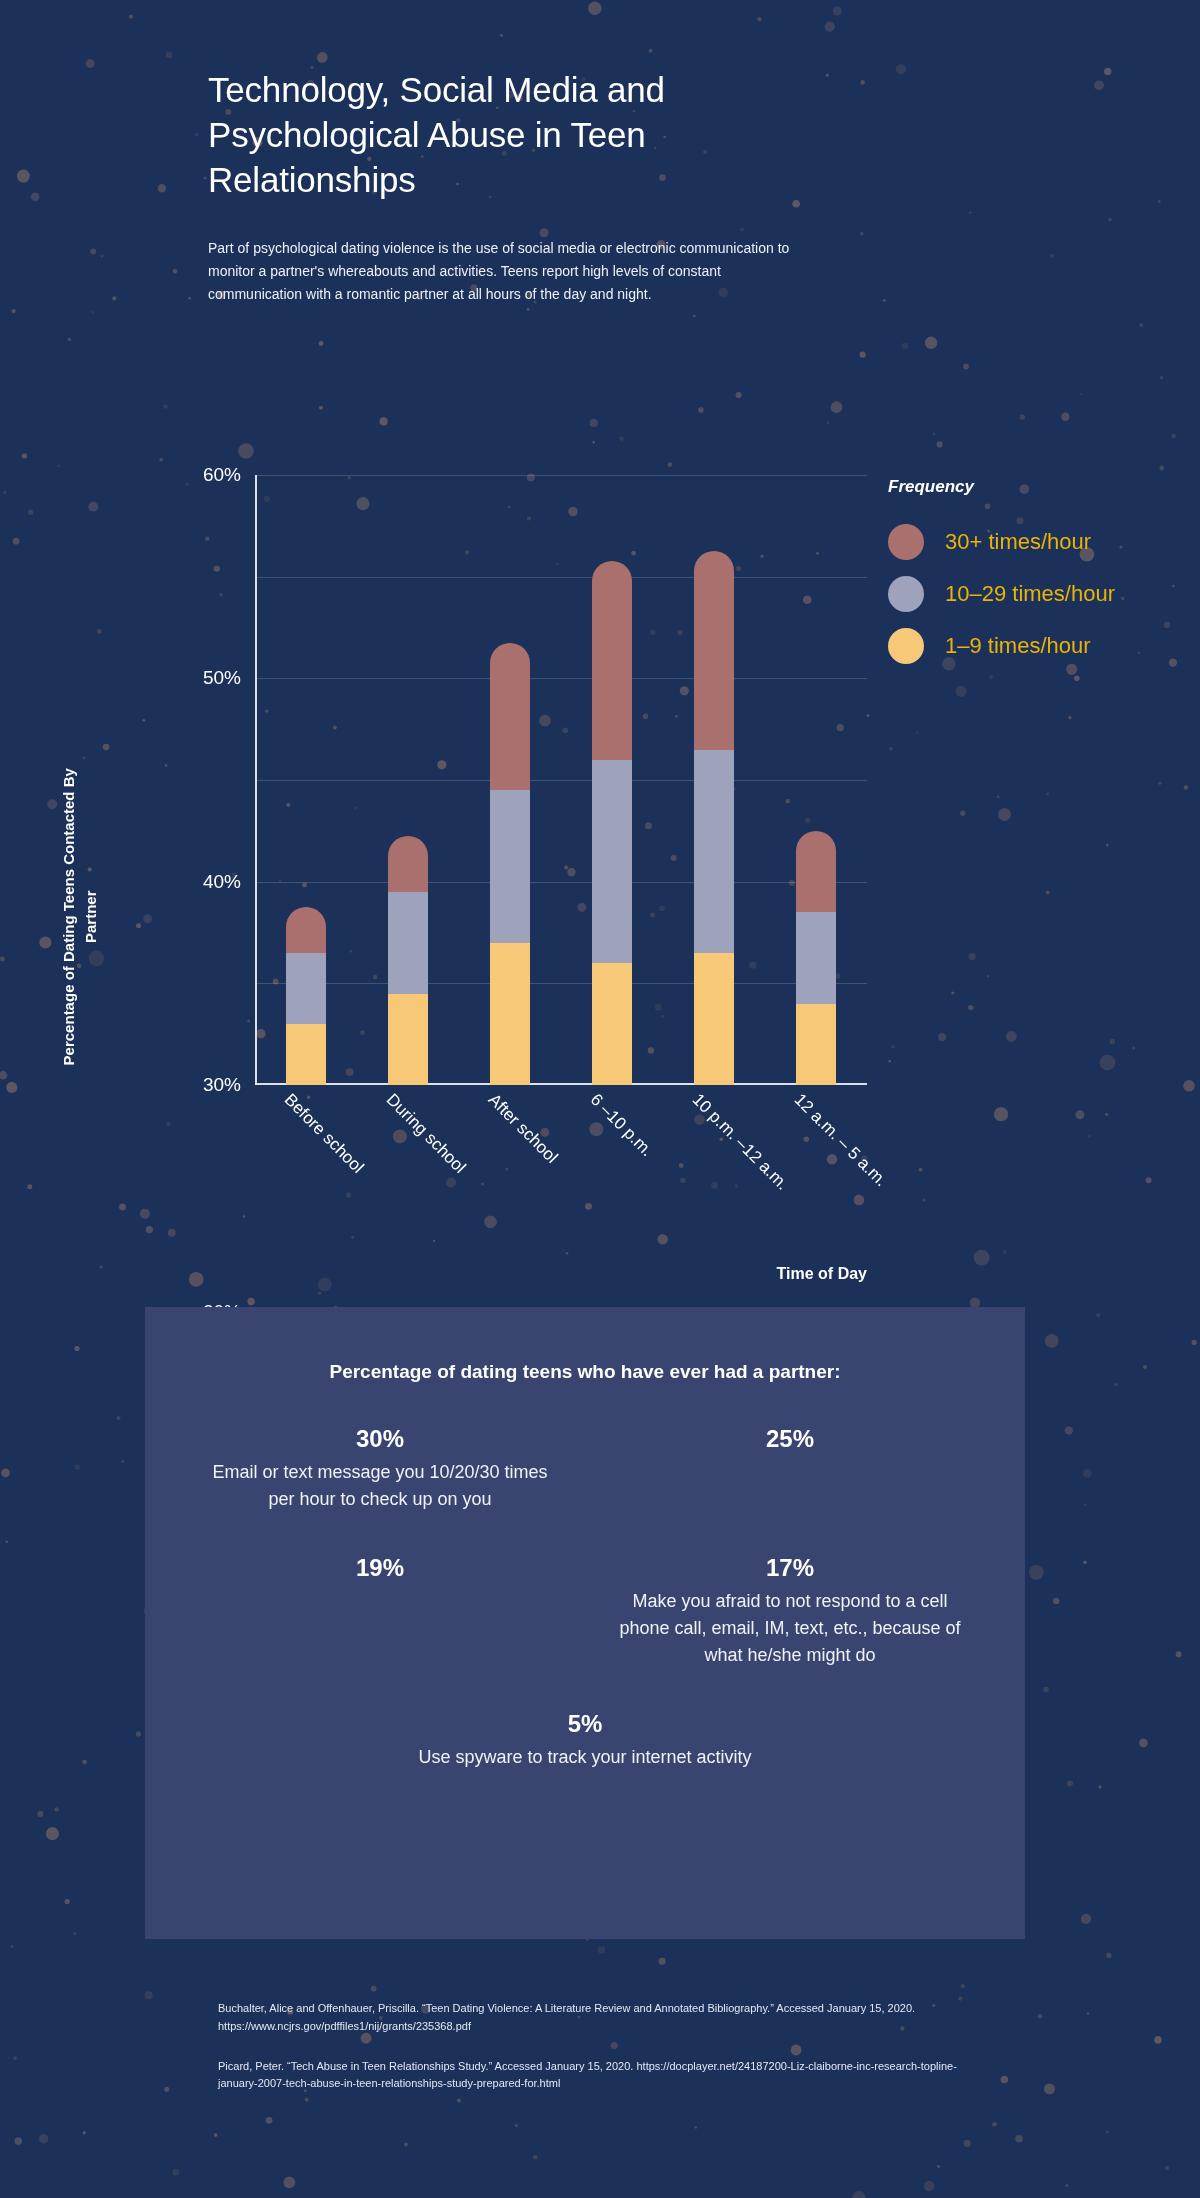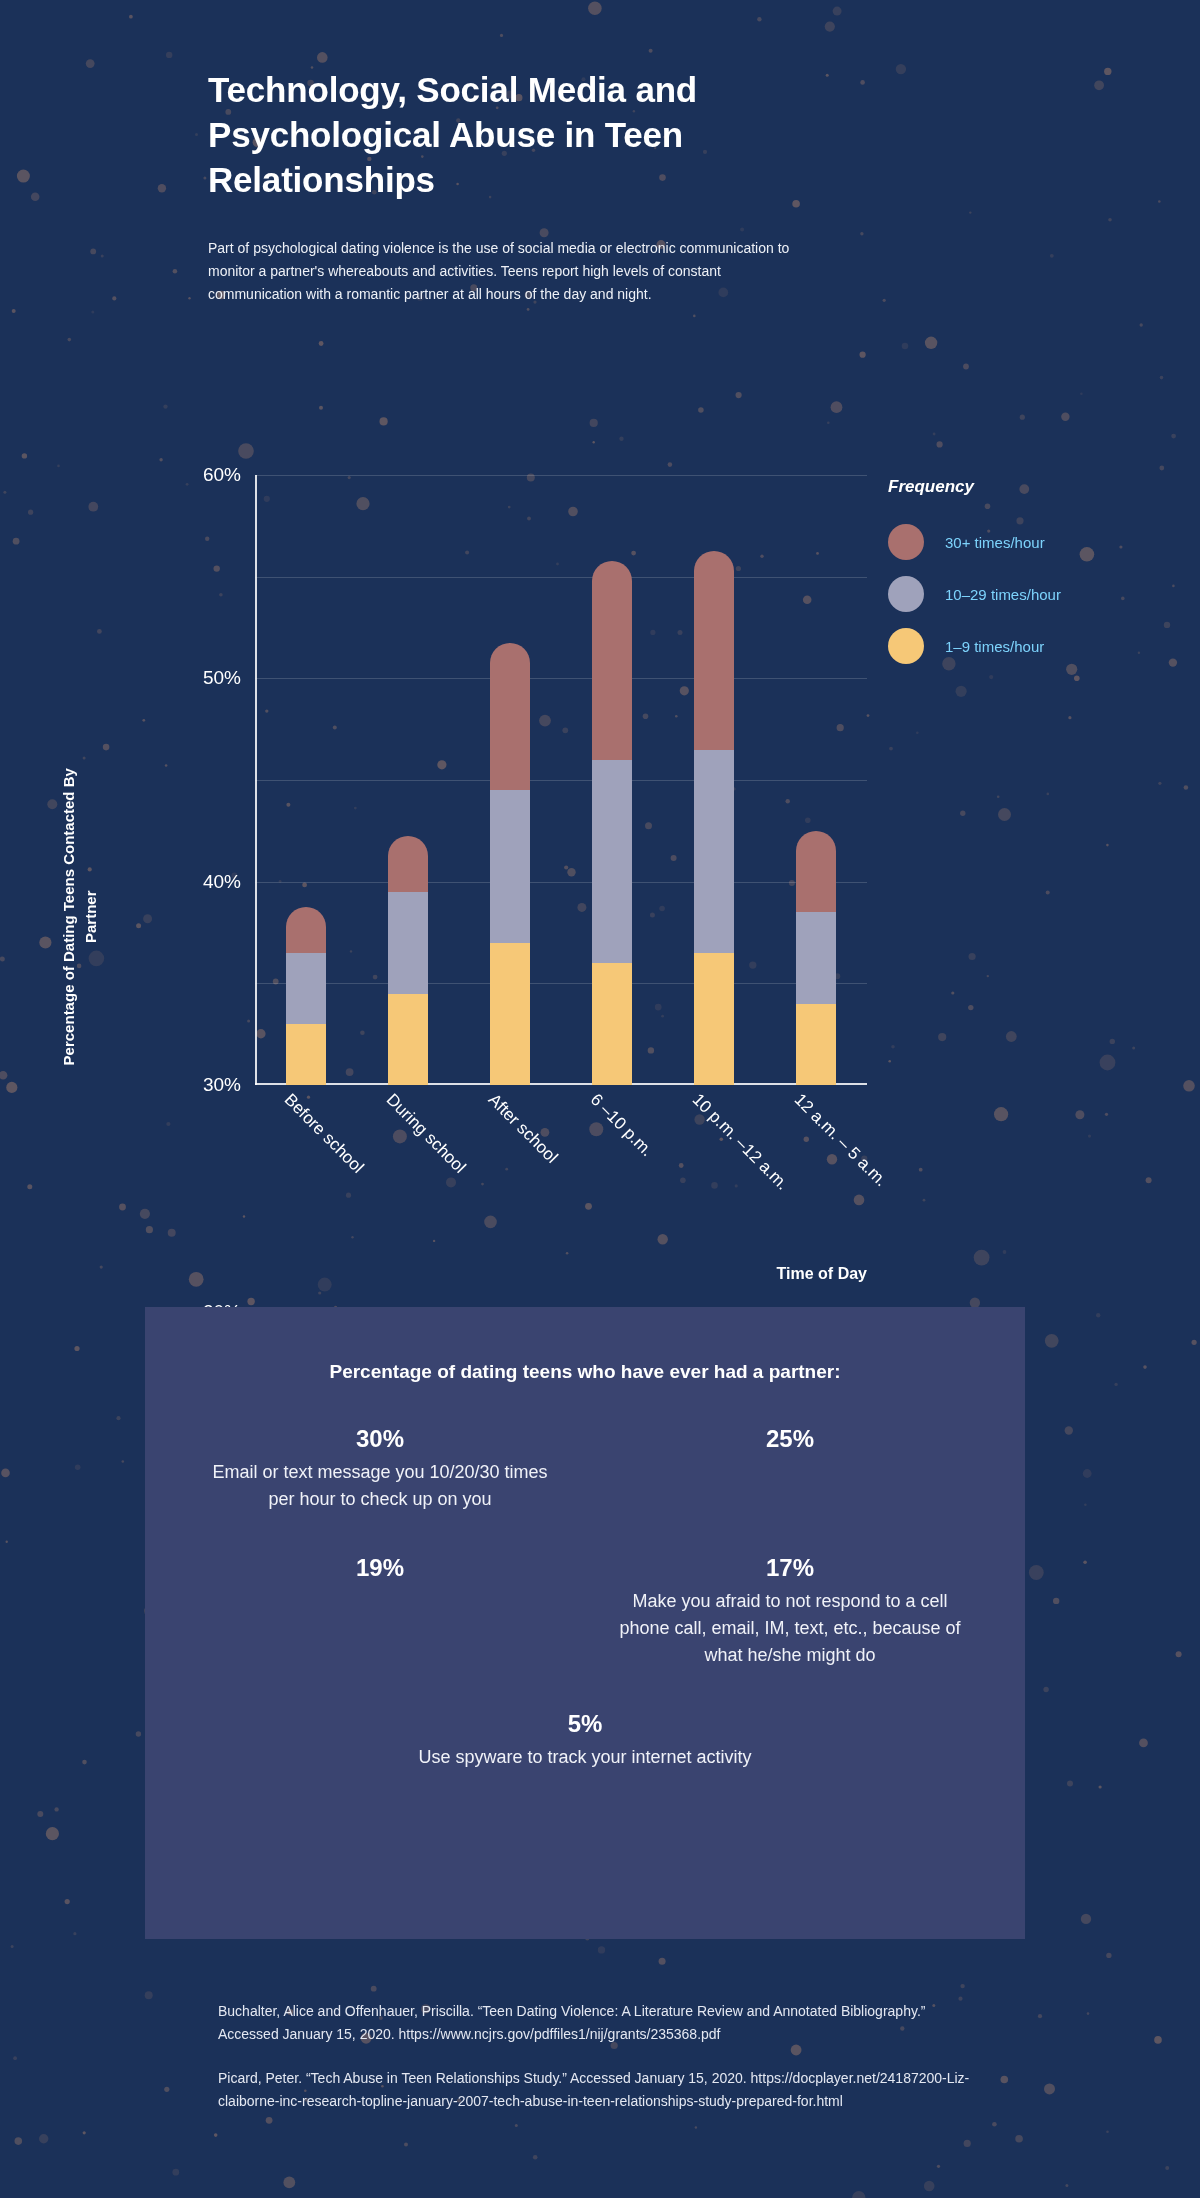--- a/index.html
+++ b/index.html
@@ -34,21 +34,21 @@
   
   .header {
     position: absolute;
     left: 208px;
     top: 68px;
     width: 620px;
   }
   .title {
     font-size: 35px;
     line-height: 1.28;
-    font-weight: bold;
+    font-weight: normal;
     letter-spacing: -0.2px;
     color: #ffffff;
   }
   .intro {
     margin-top: 35px;
     font-size: 14px;
     line-height: 1.62;
     color: #eef1f7;
     font-weight: 400;
     width: 585px;
@@ -186,22 +186,22 @@
     height: 52px;
   }
   .legend-swatch {
     width: 36px;
     height: 36px;
     border-radius: 50%;
     flex: 0 0 36px;
   }
   .legend-label {
     margin-left: 21px;
-    font-size: 15px;
-    color: #7dd3fc;
+    font-size: 22px;
+    color: #eab308;
     white-space: nowrap;
   }
 
   
   .panel {
     position: absolute;
     left: 145px;
     top: 1307px;
     width: 880px;
     height: 632px;
@@ -240,21 +240,21 @@
   }
 
   
   .footnotes {
     position: absolute;
     left: 218px;
     top: 2000px;
     width: 760px;
   }
   .footnote {
-    font-size: 14px;
+    font-size: 11px;
     line-height: 1.62;
     color: #e4e8f2;
     margin-bottom: 22px;
     word-break: break-word;
   }
 </style>
 </head>
 <body>
 
 <svg id="starfield" viewBox="0 0 1200 2198" preserveAspectRatio="none">

